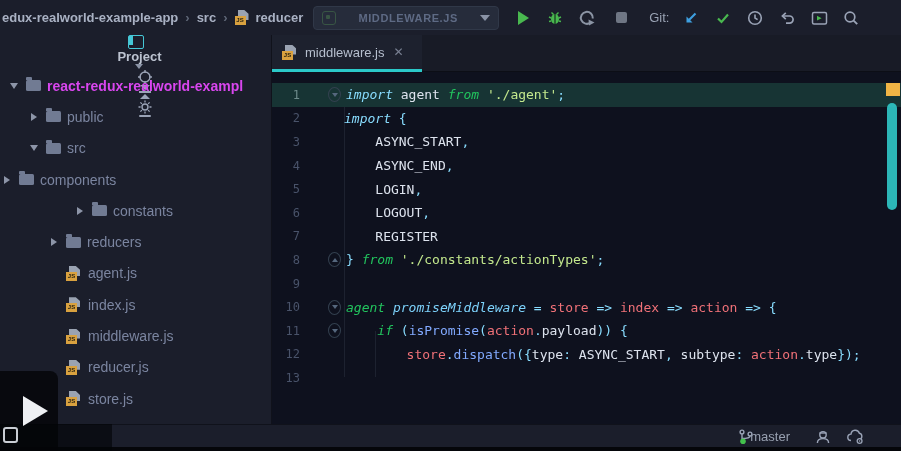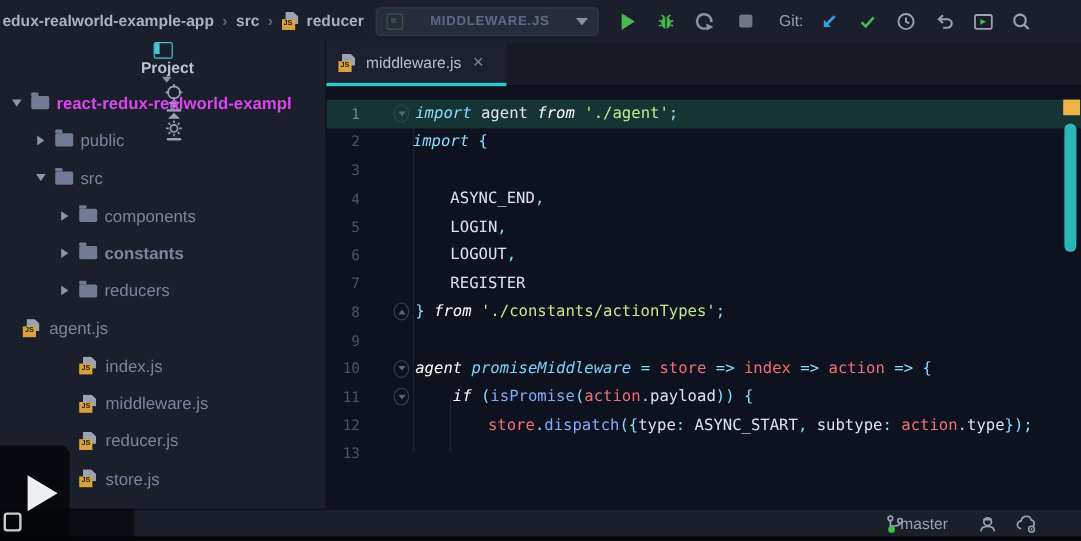--- a/index.html
+++ b/index.html
@@ -68,21 +68,21 @@
   .cline{display:flex;align-items:center;height:23.6px;position:relative;}
   .cline.hl{background:#173434;}
   .ln{width:28px;text-align:right;color:#49536a;font:12px "DejaVu Sans Mono",monospace;flex:none;}
   .cline.hl .ln{color:#6e8b8b;}
   .fold{width:18px;margin-left:26px;height:15px;flex:none;display:flex;align-items:center;justify-content:center;box-sizing:border-box;}
   .fold.down,.fold.up{border:1px solid #33404f;border-radius:50%;width:13px;margin-left:28px;margin-right:5px;}
   .fold.down::before{content:'';width:0;height:0;border-left:3.5px solid transparent;border-right:3.5px solid transparent;border-top:4.5px solid #55677d;}
   .fold.up::before{content:'';width:0;height:0;border-left:3.5px solid transparent;border-right:3.5px solid transparent;border-bottom:4.5px solid #55677d;}
   .codetext{font:13px "DejaVu Sans Mono",monospace;white-space:pre;}
   .tk-imp{color:#89DDFF;font-style:italic;}
-  .tk-kw{color:#ffffff;font-style:italic;}
+  .tk-kw{color:#22c55e;font-style:italic;}
   .tk-str{color:#C3E88D;}
   .tk-pun{color:#89DDFF;}
   .tk-id{color:#dde3ee;}
   .tk-fn{color:#82AAFF;}
   .tk-par{color:#F07178;}
   .tk-dec{color:#7dd3fc;font-style:italic;}
   .iguide{position:absolute;width:1px;background:rgba(170,190,215,.10);}
   #guide1{left:72px;top:35px;height:270px;}
   #guide2{left:103px;top:259px;height:46px;}
   #mark-orange{position:absolute;right:1px;top:11px;width:14px;height:13px;background:#f0b445;}
@@ -235,36 +235,36 @@
         <div class="trow" style="padding-left: 27px; align-items: center;">
           <span class="chev right"></span>
           <span class="folder"></span>
           <span class="tlabel">public</span>
         </div>
         <div class="trow" style="padding-left: 27px;">
           <span class="chev down"></span>
           <span class="folder"></span>
           <span class="tlabel">src</span>
         </div>
-        <div class="trow" style="padding-left: 47px;">
+        <div class="trow" style="">
           <span class="chev right"></span>
           <span class="folder"></span>
           <span class="tlabel">components</span>
         </div>
-        <div class="trow" style="padding-left: 47px; font-weight: bold;">
+        <div class="trow" style="padding-left: 73px;">
           <span class="chev right"></span>
           <span class="folder"></span>
           <span class="tlabel">constants</span>
         </div>
         <div class="trow" style="padding-left: 47px;">
           <span class="chev right"></span>
           <span class="folder"></span>
           <span class="tlabel">reducers</span>
         </div>
-        <div class="trow" style="">
+        <div class="trow" style="padding-left: 47px;">
           <span class="chev none"></span>
           <span class="jsicon">
             <span class="pg"></span>
             <span class="bd">JS</span>
           </span>
           <span class="tlabel">agent.js</span>
         </div>
         <div class="trow" style="padding-left: 47px;">
           <span class="chev none"></span>
           <span class="jsicon">
@@ -319,20 +319,21 @@
           <span class="codetext"><span class="tk-imp">import</span><span class="tk-id"> agent </span><span class="tk-kw">from</span><span class="tk-str"> './agent'</span><span class="tk-pun">;</span></span>
         </div>
         <div class="cline">
           <span class="ln">2</span>
           <span class="fold"></span>
           <span class="codetext"><span class="tk-imp">import</span><span class="tk-pun"> {</span></span>
         </div>
         <div class="cline">
           <span class="ln">3</span>
           <span class="fold"></span>
+          <span class="codetext"><span class="tk-id">    ASYNC_START</span><span class="tk-pun">,</span></span>
         </div>
         <div class="cline">
           <span class="ln">4</span>
           <span class="fold"></span>
           <span class="codetext"><span class="tk-id">    ASYNC_END</span><span class="tk-pun">,</span></span>
         </div>
         <div class="cline">
           <span class="ln">5</span>
           <span class="fold"></span>
           <span class="codetext"><span class="tk-id">    LOGIN</span><span class="tk-pun">,</span></span>

